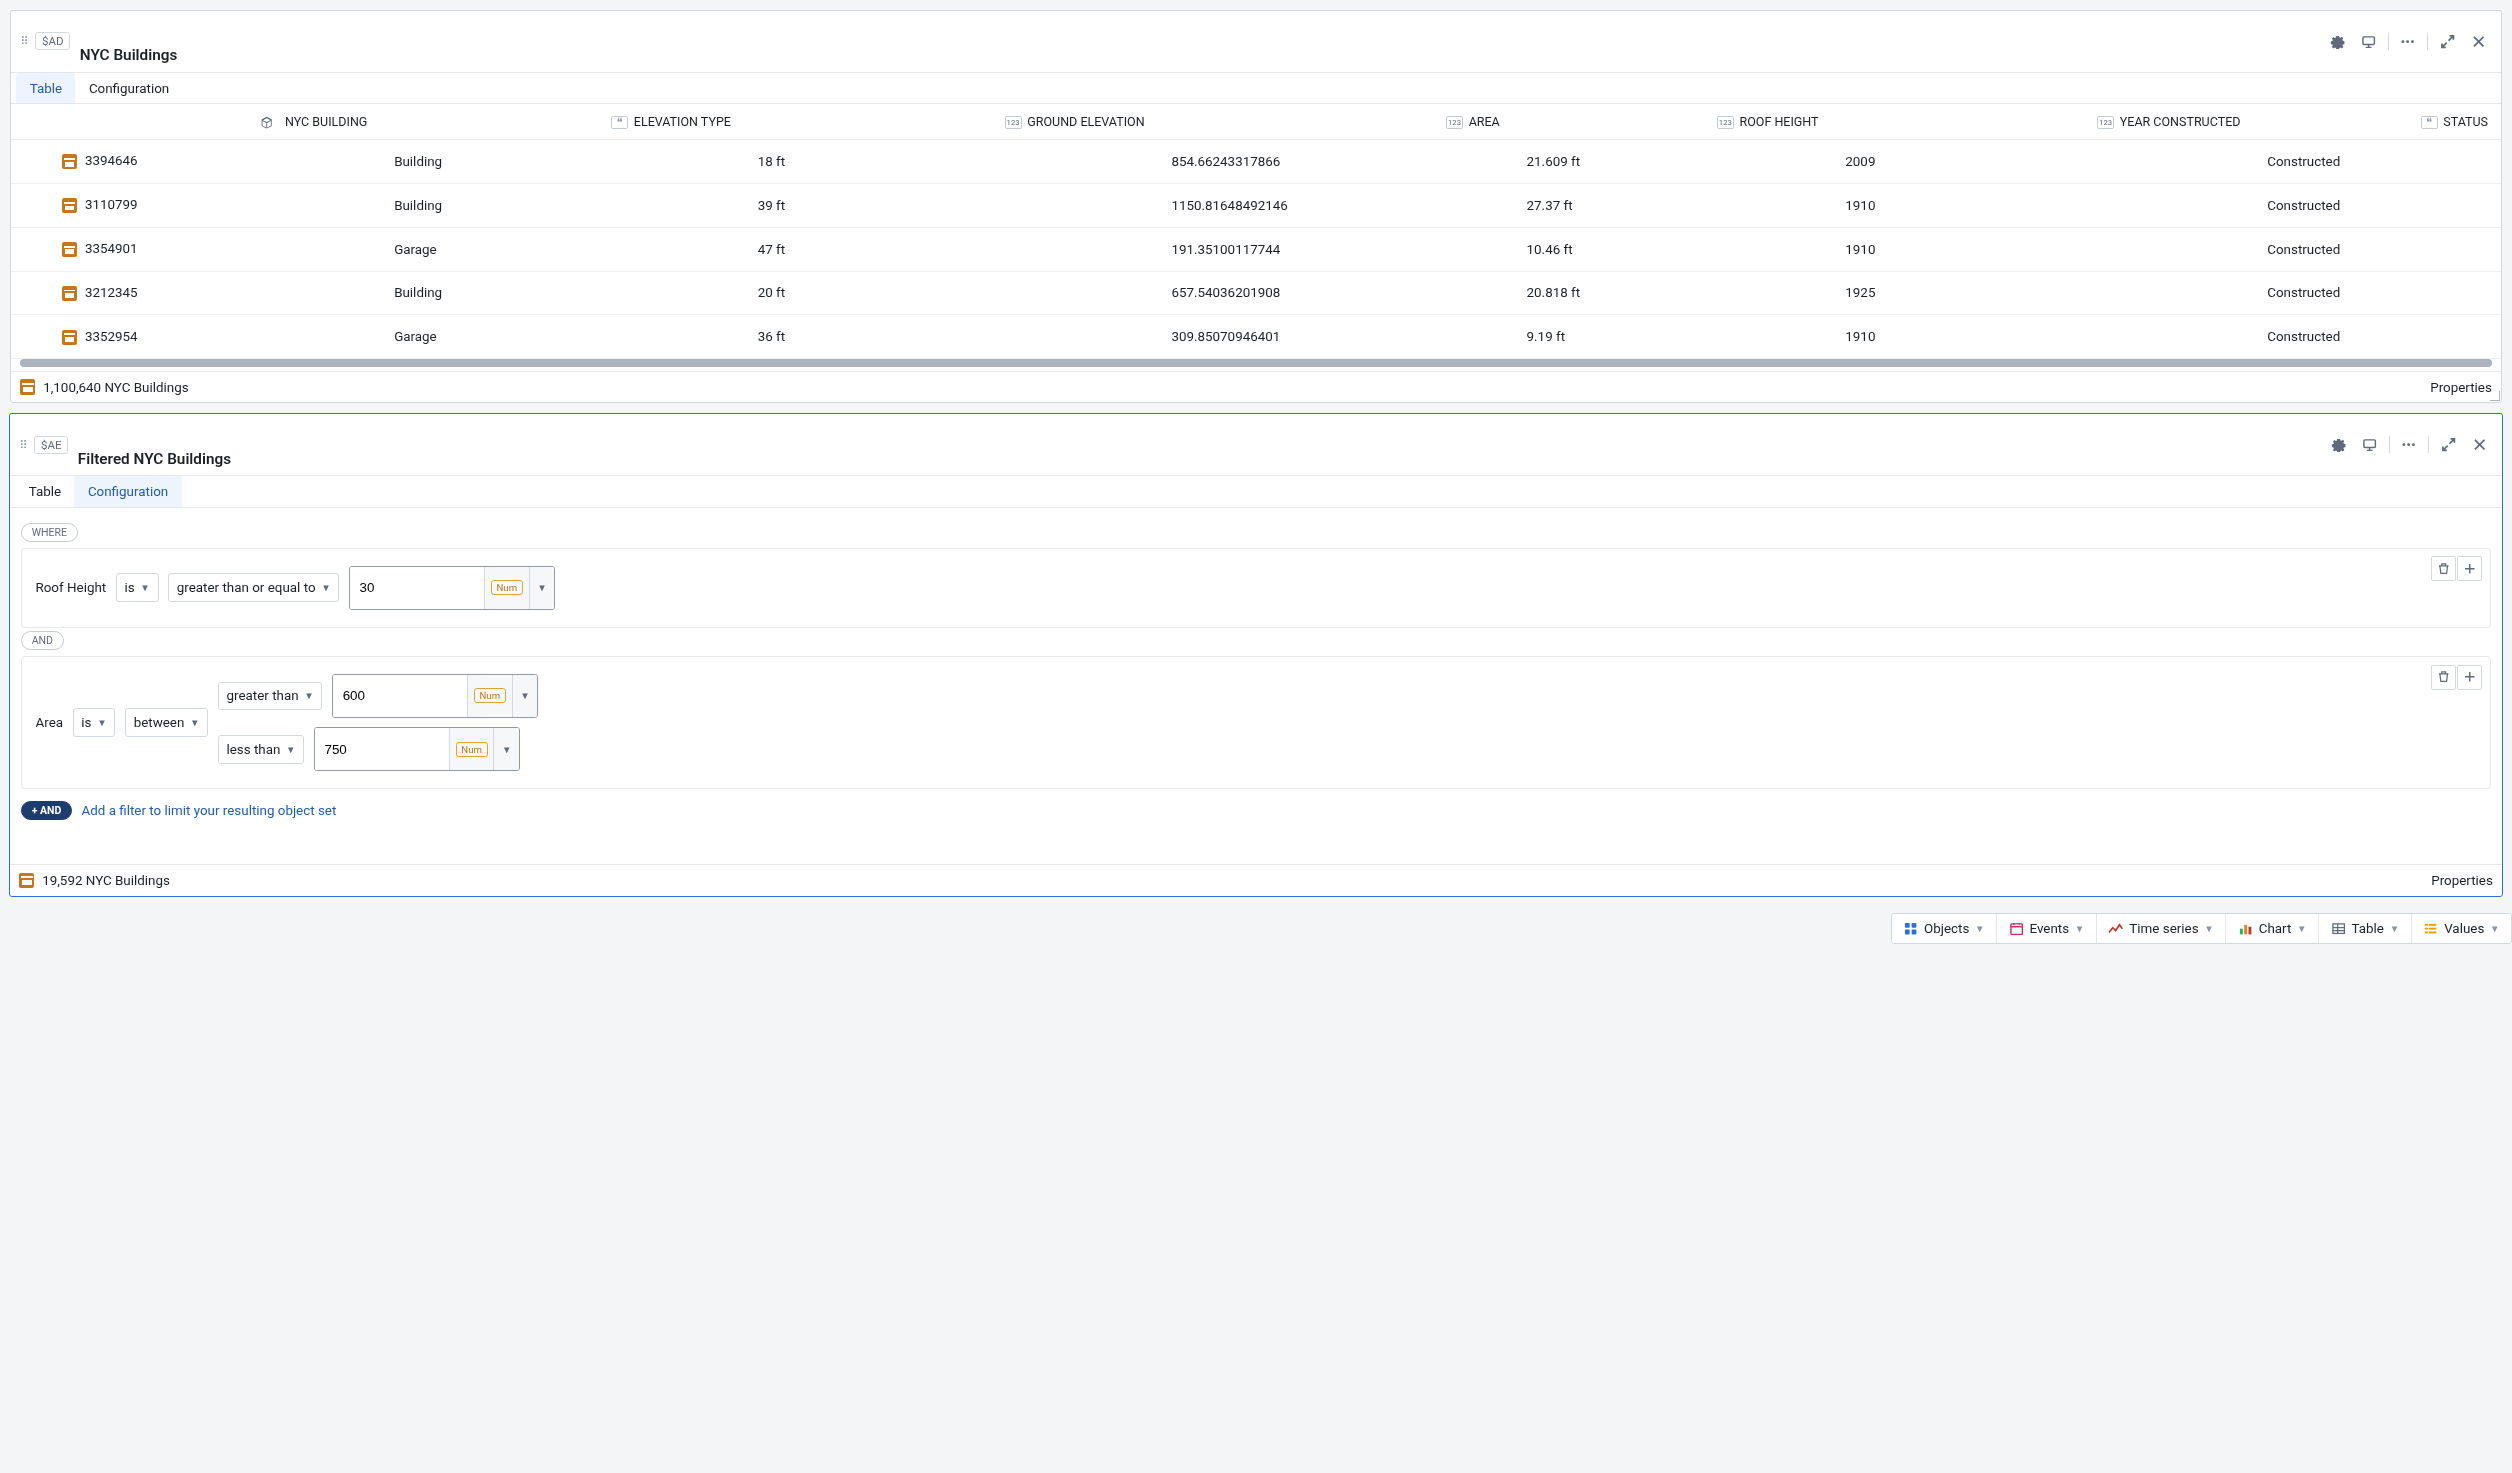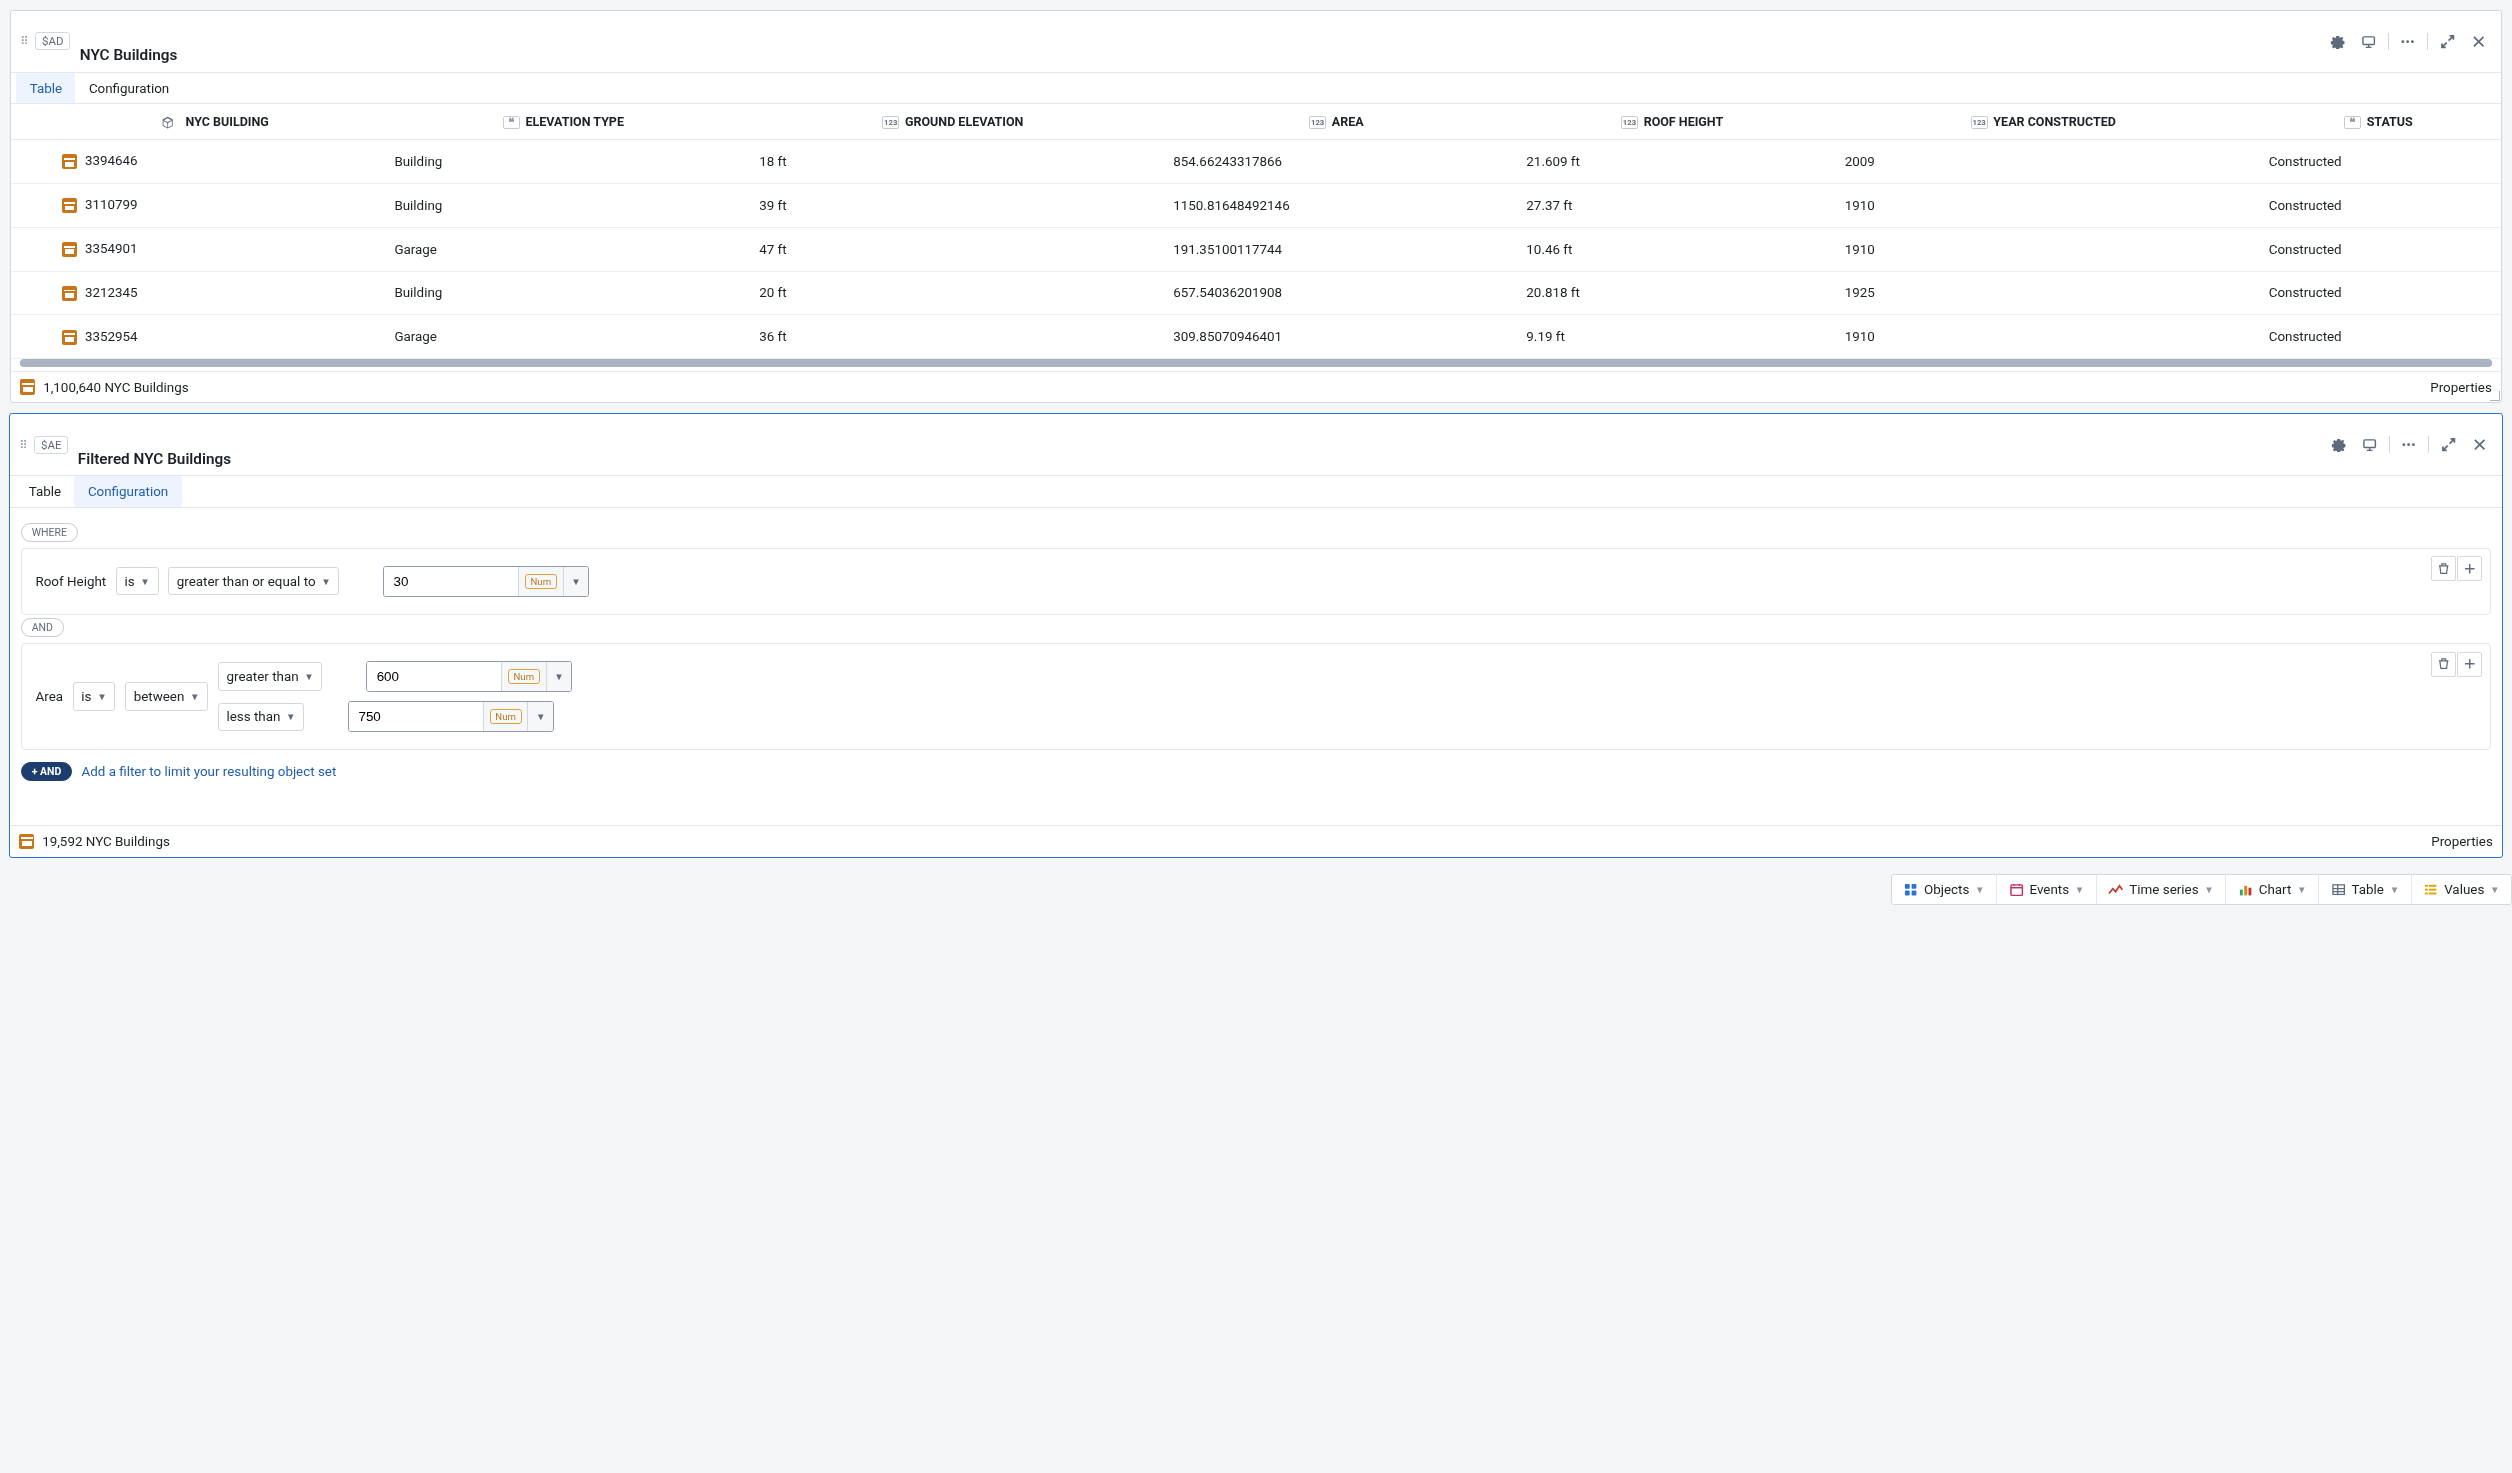--- a/index.html
+++ b/index.html
@@ -83,22 +83,22 @@
 .tab.active {
   background: #edf4fd;
   color: #215db0;
   border-radius: 2.9px 2.9px 0 0;
 }
 table {
   width: 100%;
   border-collapse: collapse;
 }
 thead th {
-  text-align: center;
-  font-weight: 700;
+  text-align: right;
+  font-weight: 400;
   padding: 9.6px 13.4px;
   border-bottom: 1px solid #e5e8eb;
   font-size: 12.5px;
 }
 tbody td {
   padding: 13.4px;
   border-bottom: 1px solid #edeff2;
   font-size: 13.4px;
 }
 .col-icon {
@@ -236,22 +236,21 @@
   background: #fff;
   cursor: pointer;
   font-size: 13.4px;
 }
 .sel .caret { font-size: 9.6px; color: #5f6b7c; }
 .input-group {
   display: inline-flex;
   border: 1px solid #8f99a8;
   border-radius: 2.9px;
   overflow: hidden;
-  height: 31px;
-  margin-left: 34px;
+  height: 44px;
 }
 .input-group input {
   border: none;
   padding: 5.7px 9.6px;
   width: 134px;
   font-size: 13.4px;
   outline: none;
 }
 .input-group .num-tag {
   display: flex;

